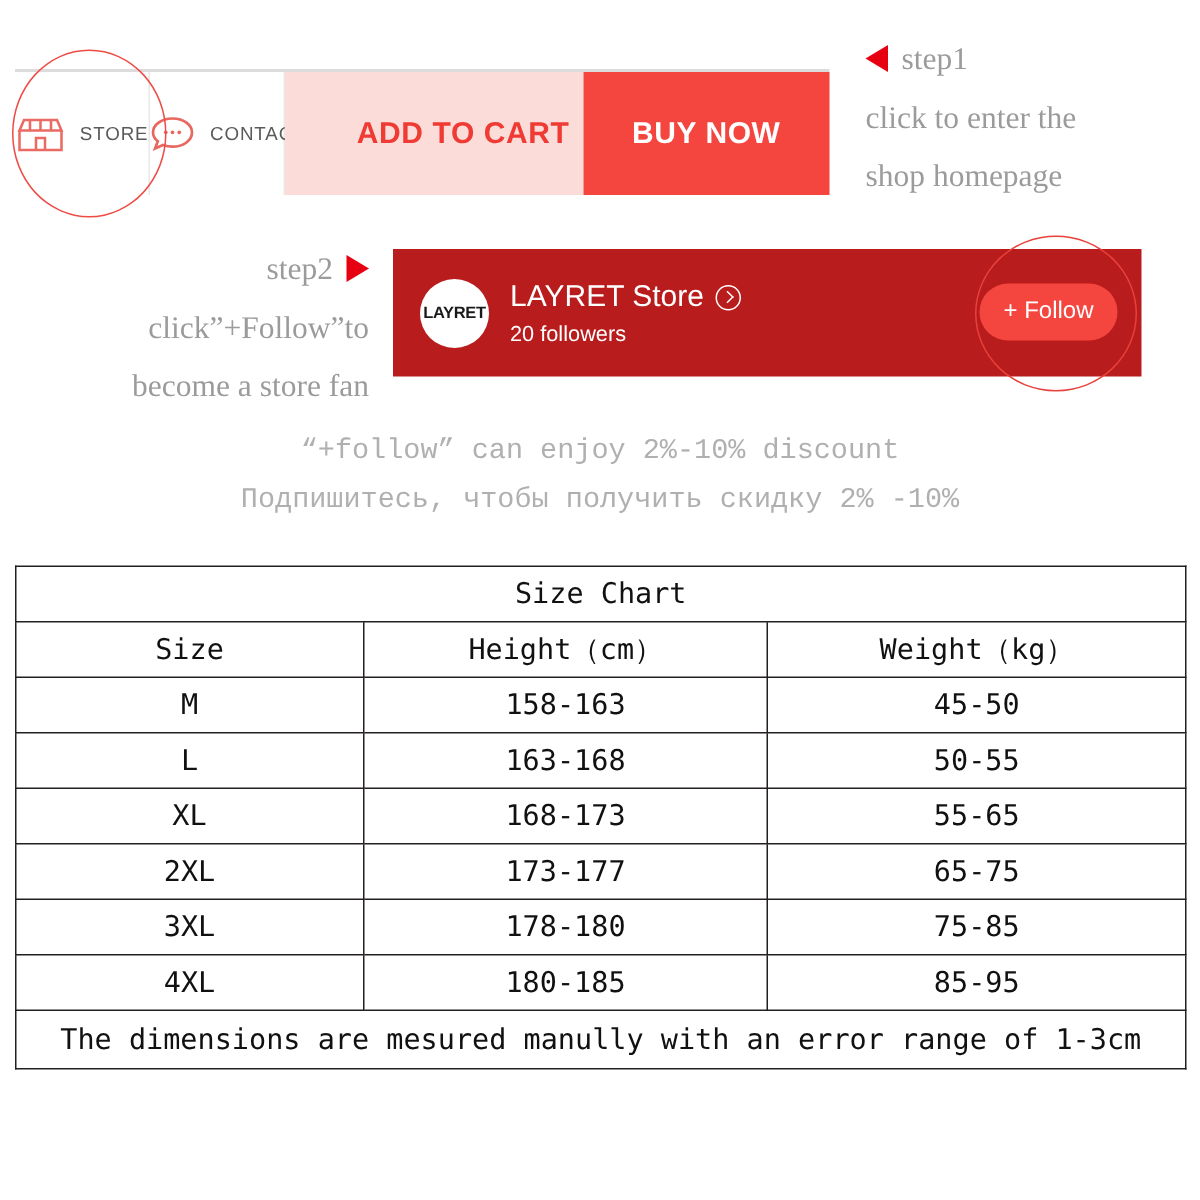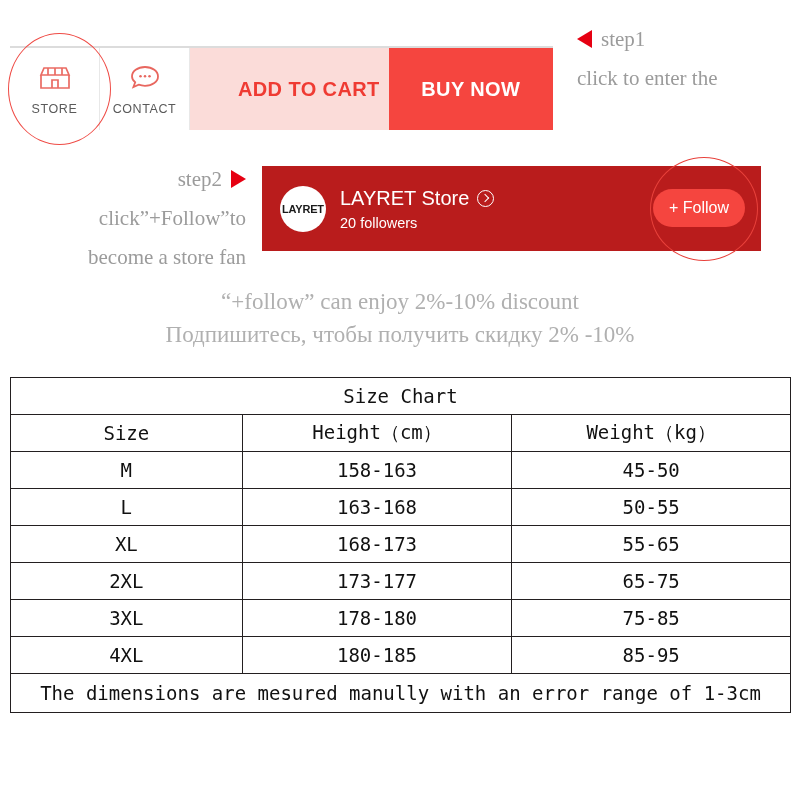--- a/index.html
+++ b/index.html
@@ -26,23 +26,23 @@
     height: 84px;
     display: flex;
     border-top: 2px solid #dcdcdc;
     background: #ffffff;
   }
   .icon-btn {
     width: 90px;
     height: 100%;
     background: #ffffff;
     display: flex;
-    flex-direction: column;
-    align-items: center;
-    justify-content: center;
+    flex-direction: row;
+    align-items: center;
+    justify-content: flex-start;
     gap: 10px;
     border-right: 1px solid #e8e8e8;
   }
   .icon-btn .glyph {
     width: 34px;
     height: 30px;
     display: flex;
     align-items: center;
     justify-content: center;
   }
@@ -198,22 +198,22 @@
     pointer-events: none;
   }
 
   
   .discount {
     position: absolute;
     left: 0;
     width: 800px;
     text-align: center;
     color: #b0b0b0;
-    font-size: 23px;
-    font-family: Liberation Serif, serif;
+    font-size: 19px;
+    font-family: Liberation Mono, monospace;
     white-space: nowrap;
   }
   .discount.en { top: 289px; }
   .discount.ru { top: 322px; }
 
   
   .chart-wrap {
     position: absolute;
     left: 10px;
     top: 377px;
@@ -278,20 +278,21 @@
     <div class="atc-btn">ADD TO CART</div>
     <div class="buy-btn">BUY NOW</div>
   </div>
   <div class="ring-store"></div>
 
   <div class="annot step1">
     <div>
       <span class="arrow-left"></span><span>step1</span>
     </div>
     <div>click to enter the</div>
+    <div>shop homepage</div>
   </div>
 
   <div class="annot step2">
     <div>
       <span>step2</span><span class="arrow-right"></span>
     </div>
     <div>click”+Follow”to</div>
     <div>become a store fan</div>
   </div>
 

